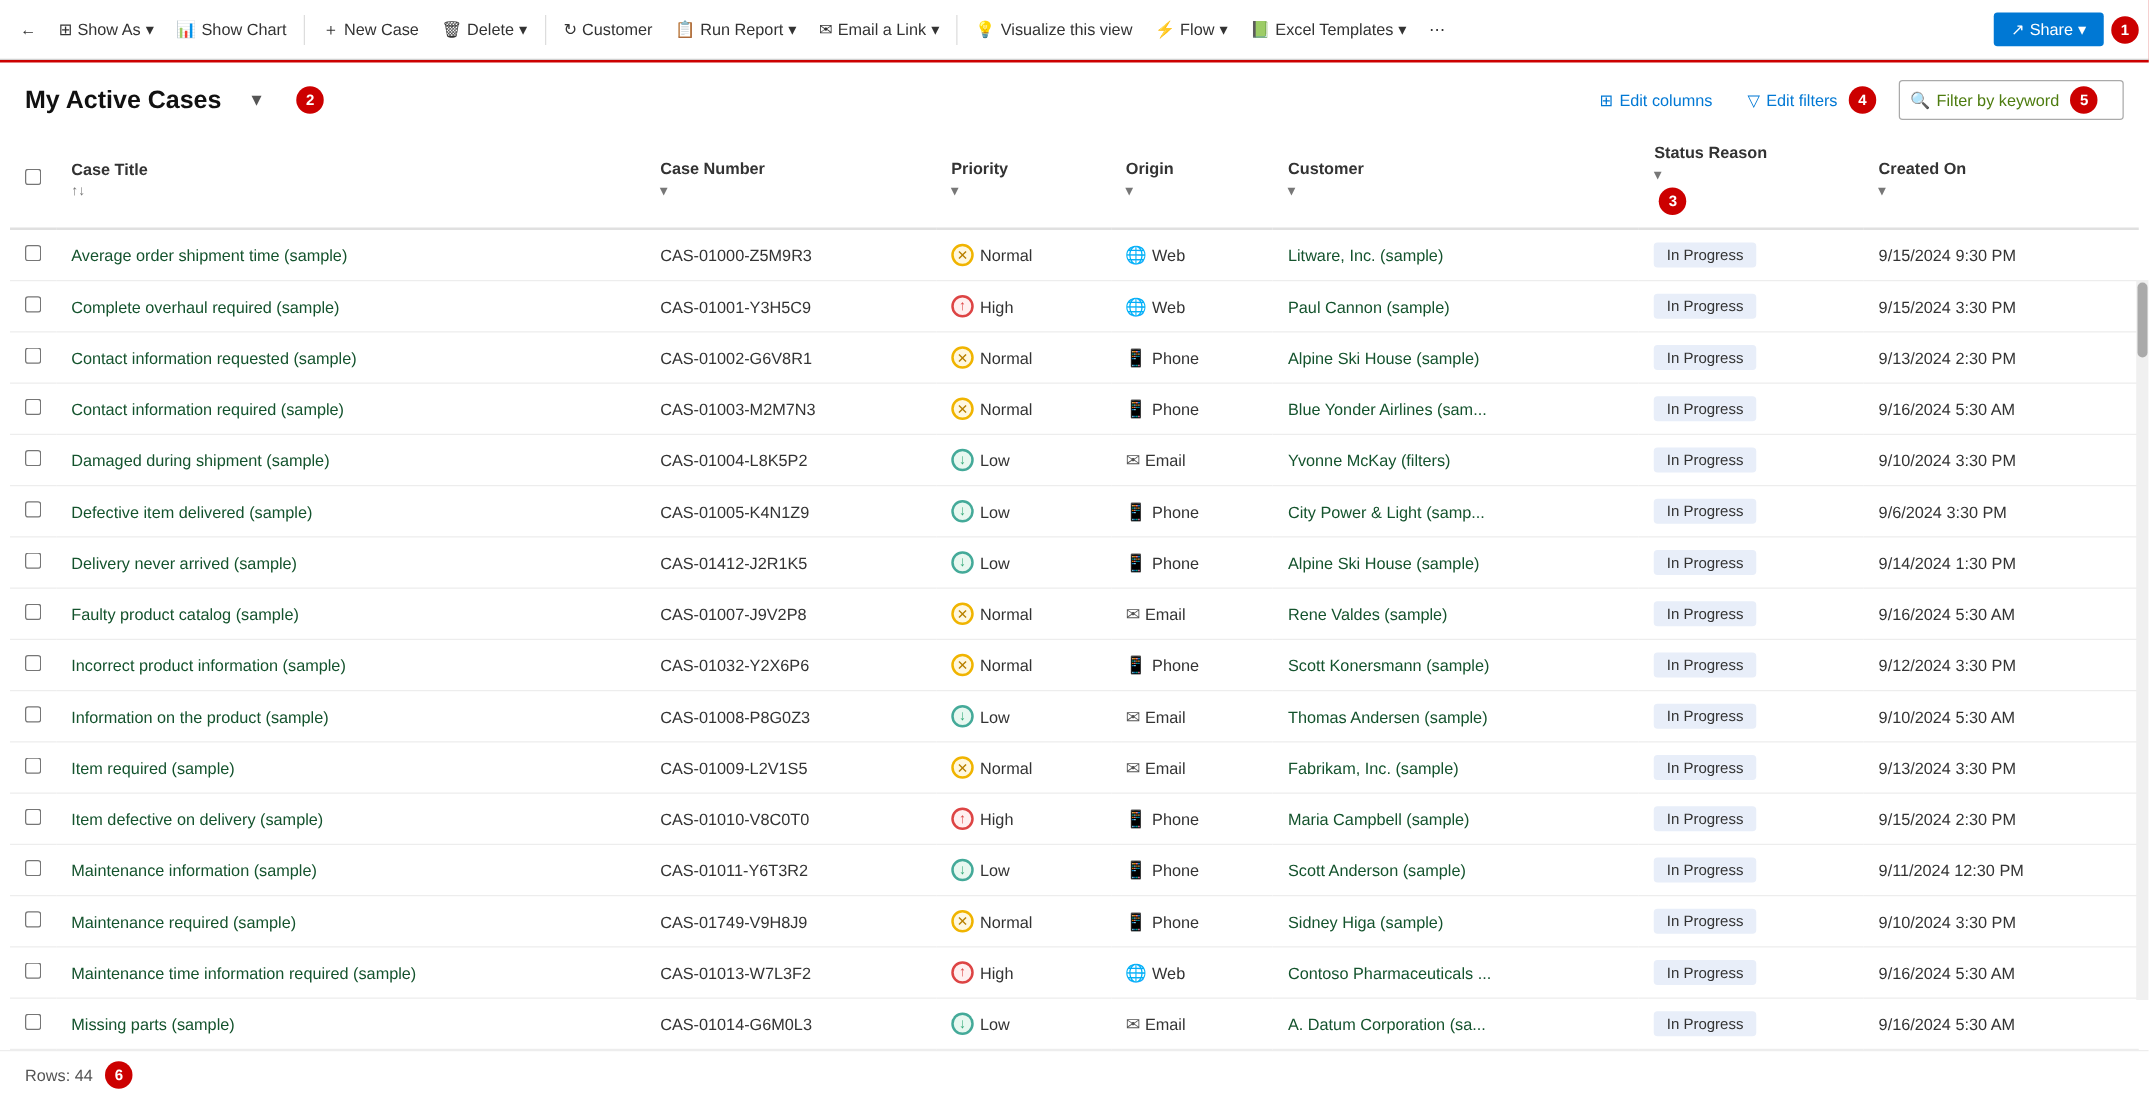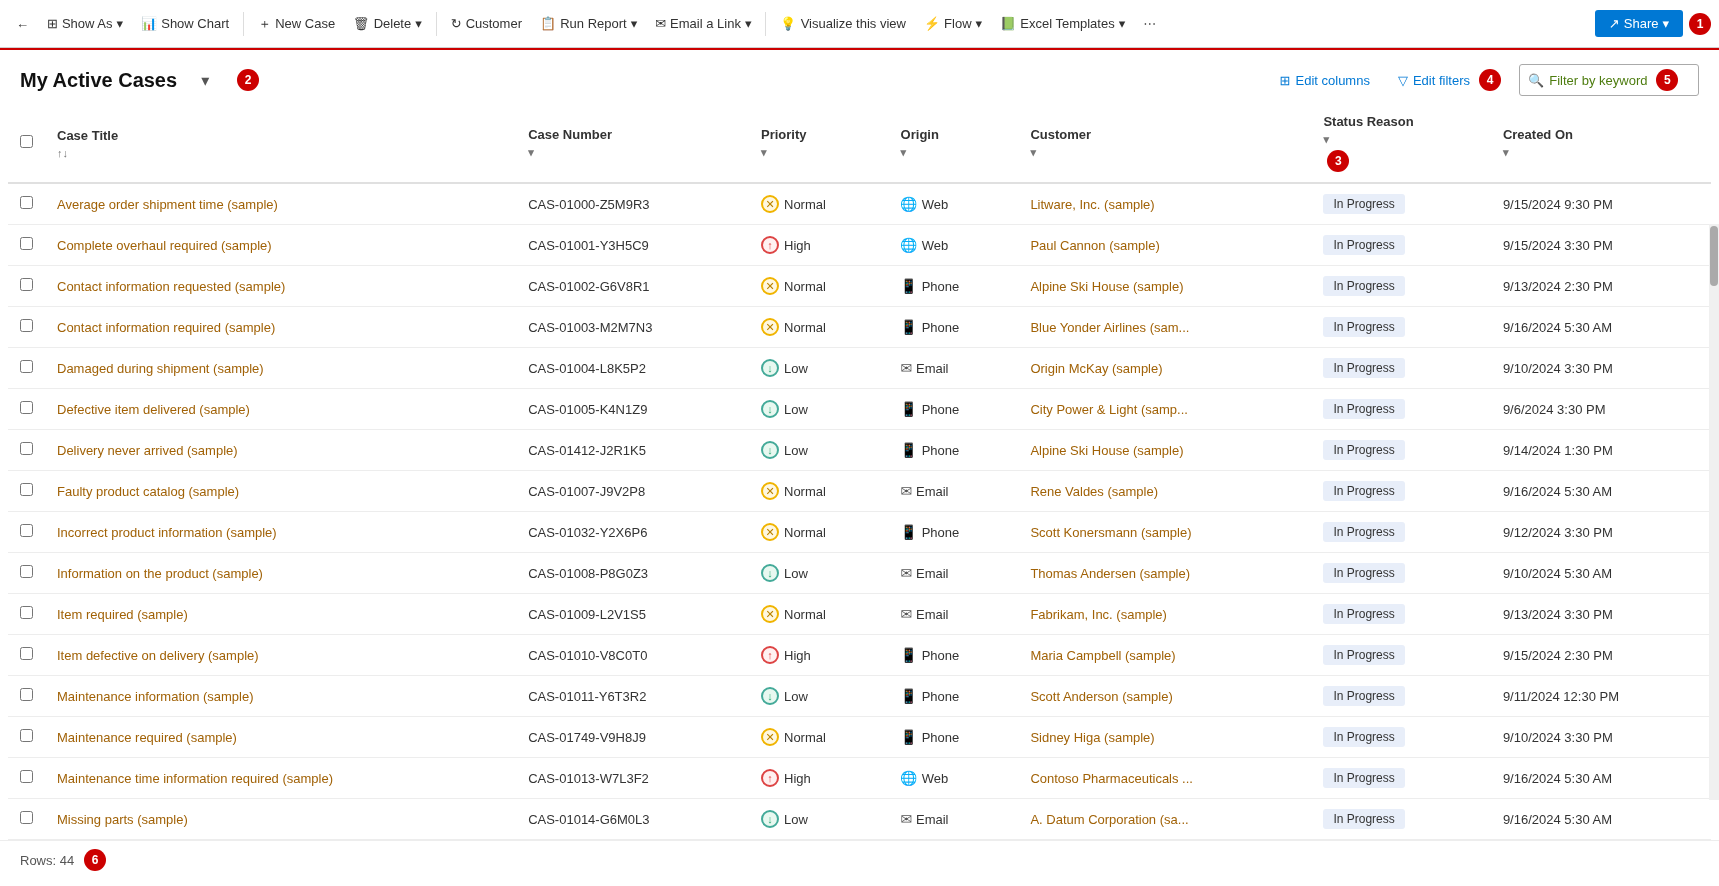--- a/index.html
+++ b/index.html
@@ -108,21 +108,21 @@
     }
     thead th input[type=checkbox] { cursor: pointer; }
     tbody tr { border-bottom: 1px solid #ededed; }
     tbody td {
       padding: 10px 12px;
       vertical-align: middle;
       font-size: 13px;
       color: #333;
     }
     .case-link {
-      color: #a16207;
+      color: #14532d;
       cursor: pointer;
       text-decoration: none;
     }
     .status-badge {
       display: inline-block;
       background: #e8eef9;
       color: #333;
       padding: 3px 10px;
       border-radius: 3px;
       font-size: 12px;
@@ -429,21 +429,21 @@
       <span class="priority-icon">
         <span class="priority-dot priority-low">↓</span>
         Low
       </span>
     </td>
     <td>
       <span class="origin-icon">✉</span>
       Email
     </td>
     <td>
-      <a class="case-link">Origin McKay (sample)</a>
+      <a class="case-link">Yvonne McKay (filters)</a>
     </td>
     <td>
       <span class="status-badge">In Progress</span>
     </td>
     <td>9/10/2024 3:30 PM</td>
   </tr>
         <tr>
     <td><input type="checkbox" style=""></td>
     <td><a class="case-link">Defective item delivered (sample)</a></td>
     <td>CAS-01005-K4N1Z9</td>

